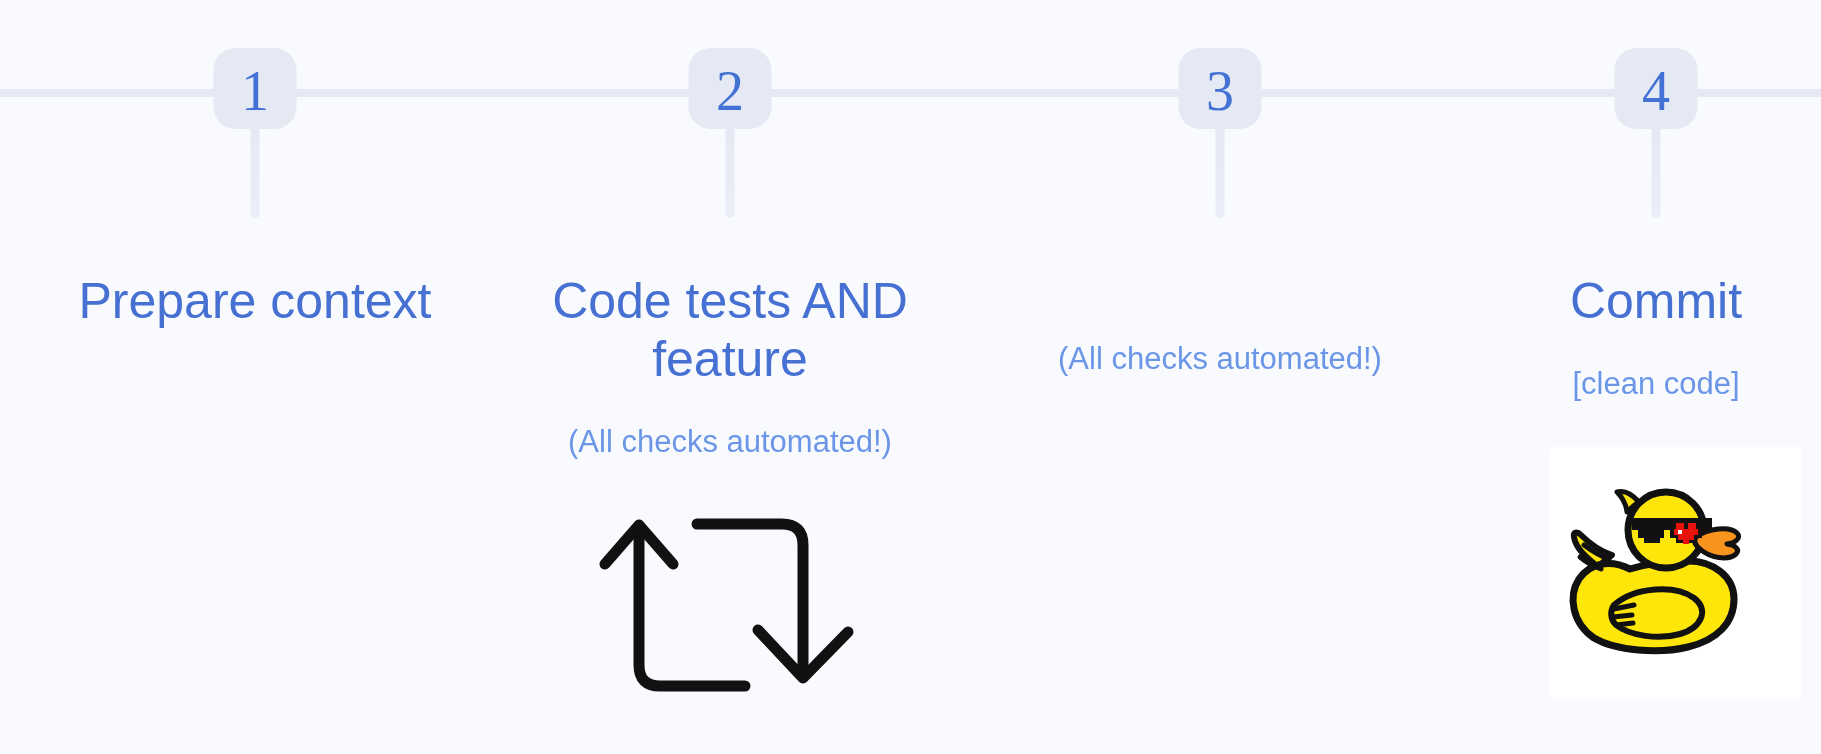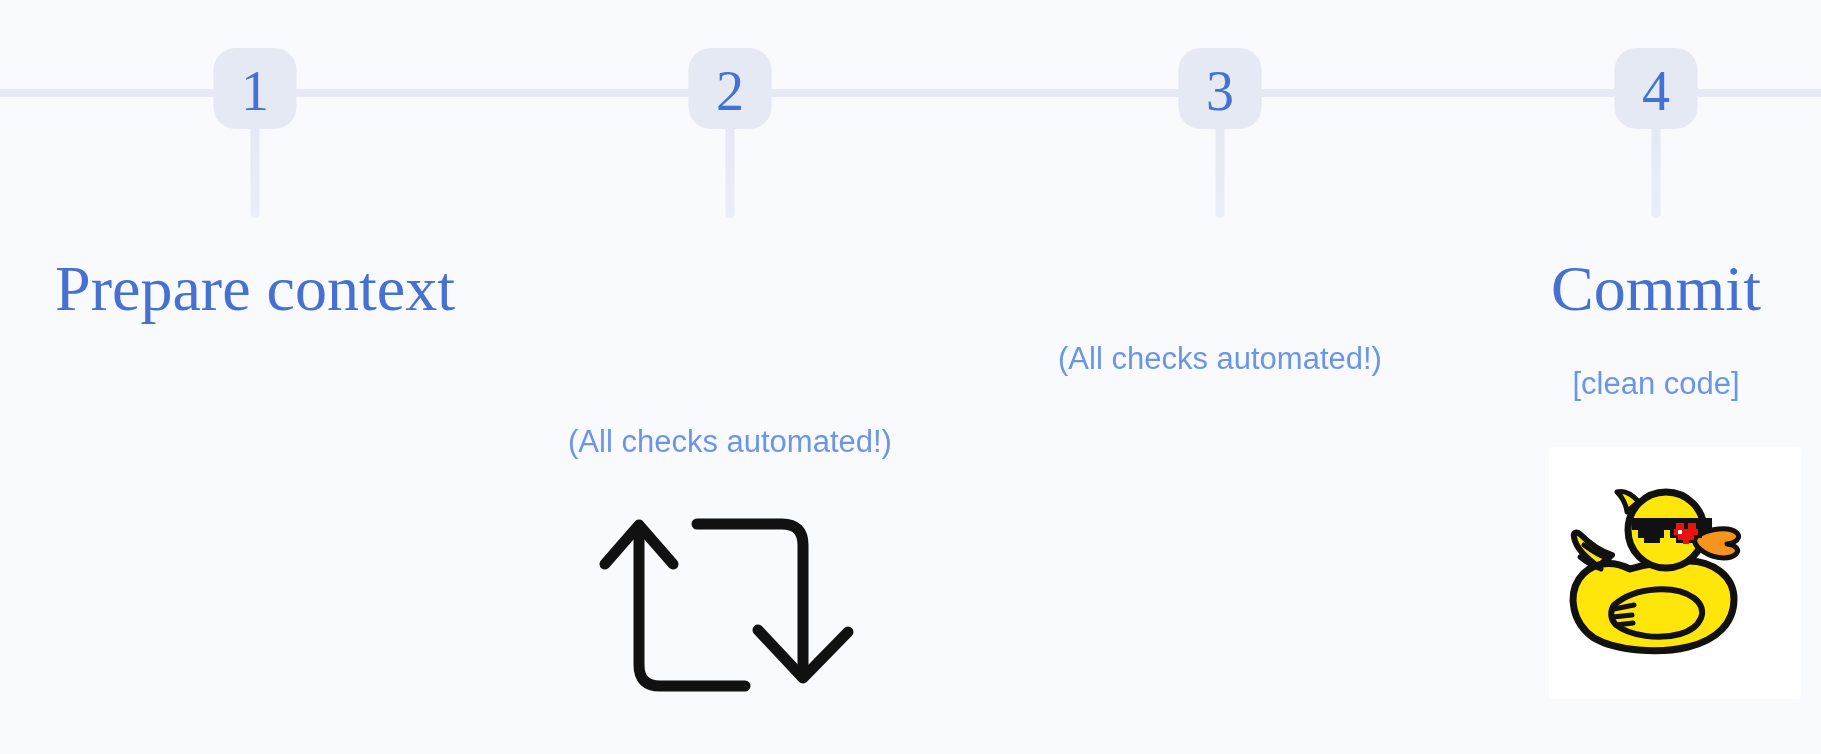--- a/index.html
+++ b/index.html
@@ -43,26 +43,26 @@
   .connector {
     position: absolute;
     top: 129px;
     width: 9px; height: 89px;
     background: linear-gradient(#e4e9f4, #eaeef8);
     border-radius: 0 0 5px 5px;
     transform: translateX(-50%);
   }
   .step-title {
     position: absolute;
-    top: 260px;
+    top: 272px;
     width: 440px;
     transform: translateX(-50%);
     text-align: center;
-    font-family: Liberation Serif, serif;
-    font-size: 64px;
+    font-family: Liberation Sans, sans-serif;
+    font-size: 50px;
     line-height: 58px;
     color: #4670d2;
   }
   .step-subtitle {
     position: absolute;
     width: 460px;
     transform: translateX(-50%);
     text-align: center;
     font-family: "Liberation Sans", sans-serif;
     font-size: 31px;
@@ -104,20 +104,21 @@
   <div class="badge cx-1">
     <span>1</span>
   </div>
   <div class="connector cx-1"></div>
   <div class="step-title cx-1">Prepare context</div>
 
   <div class="badge cx-2">
     <span>2</span>
   </div>
   <div class="connector cx-2"></div>
+  <div class="step-title cx-2">Code tests AND feature</div>
   <div class="step-subtitle cx-2 sub-2">(All checks automated!)</div>
 
   <svg class="repeat-icon" viewBox="0 0 256 178" fill="none" xmlns="http://www.w3.org/2000/svg">
     <g stroke="#111111" stroke-width="11" stroke-linecap="round" stroke-linejoin="round" fill="none">
       <path d="M 147 172 L 62 172 Q 41 172 41 151 L 41 16"></path>
       <path d="M 7 50 L 41 11 L 75 50"></path>
       <path d="M 99 10 L 184 10 Q 205 10 205 31 L 205 156"></path>
       <path d="M 160 116 L 205 164 L 250 118"></path>
     </g>
   </svg>

